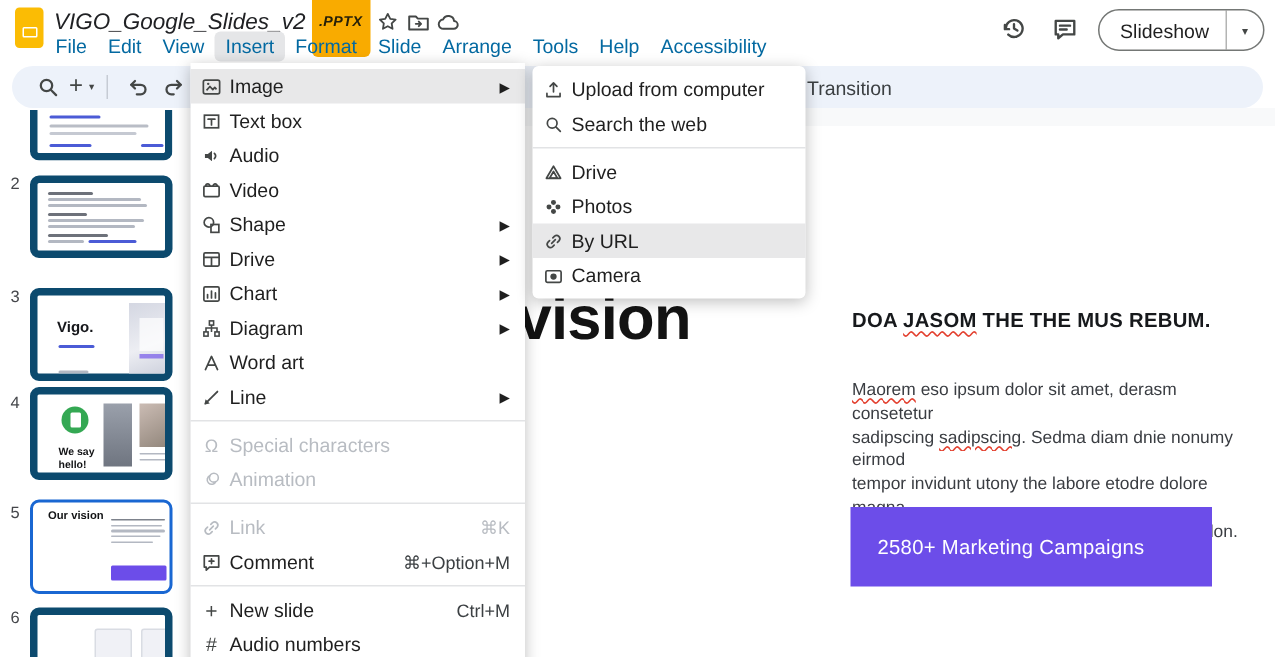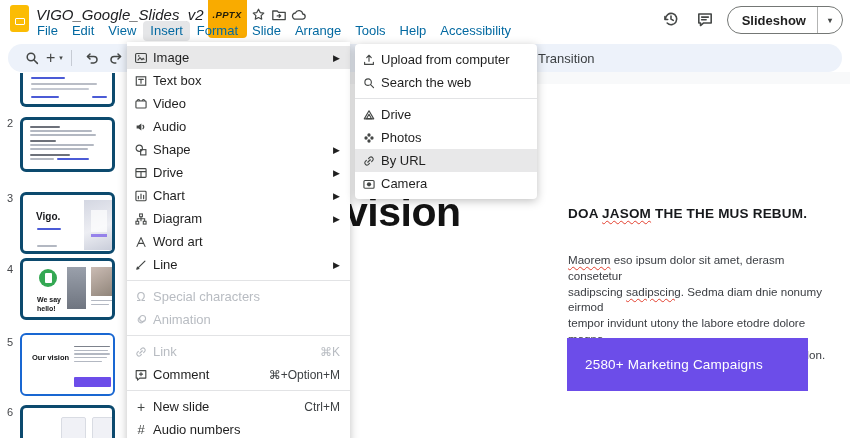--- a/index.html
+++ b/index.html
@@ -6,21 +6,21 @@
   #app{position:relative;width:850px;height:438px;overflow:hidden;background:#fff;
        font-family:"Liberation Sans",sans-serif;-webkit-font-smoothing:antialiased;}
   
   #topbar{position:absolute;left:0;top:0;width:850px;height:42px;background:#fff;z-index:10;}
   #logo{position:absolute;left:10px;top:5px;width:19px;height:27px;background:#FBBC04;border-radius:3px;}
   #logo .inner{position:absolute;left:4.5px;top:13px;width:8px;height:5px;border:1.5px solid #fff;border-radius:1px;}
   #titlerow{position:absolute;left:36px;top:5px;height:19px;display:flex;align-items:center;gap:4px;font-style:italic;}
   #doc-title{font-size:15px;color:#202124;}
   #pptx-badge{background:#F9AB00;color:#272008;font-size:9.5px;font-weight:700;padding:18px 5px;border-radius:4px;letter-spacing:.3px;}
   .tb-ico{width:16px;height:16px;color:#444746;display:flex;align-items:center;justify-content:center;}
-  #rightrow{position:absolute;right:7px;top:5px;height:30px;display:flex;align-items:center;gap:8px;font-weight:bold;}
+  #rightrow{position:absolute;right:7px;top:5px;height:30px;display:flex;align-items:center;gap:8px;}
   .big-ico{width:20px;height:20px;color:#444746;padding:3px;}
   #slideshow-btn{height:26px;display:flex;align-items:center;border:1px solid #747775;border-radius:14px;background:#fff;}
   #slideshow-btn .lab{padding:0 11px 0 14px;font-size:13px;color:#1f1f1f;}
   #slideshow-btn .sep{width:1px;height:26px;background:#747775;opacity:.55;}
   #slideshow-btn .car{padding:0 10px;font-size:8px;color:#444746;}
   #menubar{position:absolute;left:30px;top:21px;display:flex;font-size:13px;color:#0369a1;}
   .mb{padding:2px 7px;border-radius:4px;line-height:16px;white-space:nowrap;}
   .mb.active{background:#e5e6e8;}
   
   #toolbar{position:absolute;left:8px;top:44px;width:834px;height:28px;background:#edf2fa;border-radius:14px;
@@ -29,21 +29,21 @@
   #plus-group{display:flex;align-items:center;margin-left:2px;}
   #plus-group .plus{font-size:16px;line-height:16px;color:#444746;}
   #plus-group .car{font-size:7px;margin-left:4px;color:#444746;}
   .t-div{width:1px;height:16px;background:#c6cbd4;margin:0 8px;}
   #transition-btn{position:absolute;left:530px;top:0;height:28px;display:flex;align-items:center;font-size:13px;color:#3c4043;}
   
   #workspace{position:absolute;left:0;top:72px;width:850px;height:366px;background:#f8f9fa;}
   #page{position:absolute;left:131px;top:84px;width:719px;height:354px;background:#fff;}
   #sidebar{position:absolute;left:0;top:72px;width:127px;height:366px;background:#fff;}
   .snum{position:absolute;left:4px;width:12px;text-align:center;font-size:11px;color:#45474b;}
-  .thumb{position:absolute;left:20px;width:95px;background:#fff;border:3px solid #0c4a6e;border-radius:6px;
+  .thumb{position:absolute;left:20px;width:95px;background:#fff;border:5px solid #0c4a6e;border-radius:6px;
          overflow:hidden;box-sizing:border-box;}
   .bar{border-radius:1px;}
   
   #big-title{position:absolute;left:345px;top:192px;font-size:41px;font-weight:700;color:#131313;letter-spacing:-.5px;line-height:1;}
   #heading{position:absolute;left:568px;top:206px;font-size:13.5px;font-weight:700;color:#17191c;letter-spacing:.2px;text-align:right;}
   #para{position:absolute;left:568px;top:252px;font-size:11.6px;line-height:15.8px;color:#3a3d42;width:265px;}
   .sp{text-decoration-line:underline;text-decoration-style:wavy;text-decoration-color:#e3402f;
       text-decoration-thickness:1px;text-underline-offset:2px;}
   #banner{position:absolute;left:567px;top:338px;width:241px;height:53px;background:#6C4DE9;display:flex;
           align-items:center;padding-left:18px;box-sizing:border-box;color:#fff;font-size:13.5px;letter-spacing:.2px;}
@@ -130,21 +130,21 @@
     </div>
     <div style="position:absolute;left:14px;top:35px;width:32px;font-size:7px;font-weight:700;line-height:8.5px;color:#121315;">We say hello!</div>
     <div style="position:absolute;left:44px;top:6px;width:19px;height:42px;background:linear-gradient(#9aa0ab,#6f7580);"></div>
     <div style="position:absolute;left:68px;top:6px;width:25px;height:29px;background:linear-gradient(150deg,#cbbcb4,#8d8277);"></div>
     <div class="bar" style="position:absolute;left:68px;top:39px;width:24px;height:1.2px;background:#b3b8c2;"></div>
     <div class="bar" style="position:absolute;left:68px;top:43px;width:18px;height:1.2px;background:#b3b8c2;"></div>
   </div>
 
   <div class="snum" style="top:336px;">5</div>
   <div class="thumb" style="top:333px;height:63px;border:2px solid #1967d2;">
-    <div style="position:absolute;left:10px;top:18px;font-size:7.5px;font-weight:700;color:#121315;">Our vision</div>
+    <div style="position:absolute;left:10px;top:4px;font-size:7.5px;font-weight:700;color:#121315;">Our vision</div>
     <div style="position:absolute;left:52px;top:11px;">
       <div class="bar" style="width:36px;height:1.4px;background:#7d828c;margin-bottom:2.4px;"></div>
       <div class="bar" style="width:34px;height:1.2px;background:#b3b8c2;margin-bottom:2.4px;"></div>
       <div class="bar" style="width:36px;height:1.2px;background:#b3b8c2;margin-bottom:2.4px;"></div>
       <div class="bar" style="width:33px;height:1.2px;background:#b3b8c2;margin-bottom:2.4px;"></div>
       <div class="bar" style="width:28px;height:1.2px;background:#b3b8c2;"></div>
     </div>
     <div style="position:absolute;left:52px;top:42px;width:37px;height:10px;background:#6C4DE9;border-radius:1px;"></div>
   </div>
 
@@ -255,35 +255,35 @@
       <span class="ic">
           <svg width="14" height="14" viewBox="0 0 16 16" stroke="currentColor" fill="none" stroke-width="1.3" stroke-linecap="round">
             <rect x="2.6" y="3.2" width="10.8" height="9.6"></rect>
             <path d="M5.4 6.2h5.2M8 6.2v4.4"></path>
           </svg>
         </span>
       <span class="lbl">Text box</span>
     </div>
     <div class="mrow">
       <span class="ic">
+          <svg width="14" height="14" viewBox="0 0 16 16">
+            <path d="M3 6.4v3.2h2.2L8.4 12V4L5.2 6.4z" fill="currentColor"></path>
+            <path d="M10.2 6a2.9 2.9 0 0 1 0 4" stroke="currentColor" fill="none" stroke-width="1.3" stroke-linecap="round"></path>
+          </svg>
+        </span>
+      <span class="lbl">Audio</span>
+    </div>
+    <div class="mrow">
+      <span class="ic">
           <svg width="14" height="14" viewBox="0 0 16 16" stroke="currentColor" fill="none" stroke-width="1.3" stroke-linejoin="round">
             <rect x="2.2" y="4.6" width="11.6" height="8" rx="1"></rect>
             <path d="M3.6 4.6a1.6 1.6 0 0 1 3.2 0M9.2 4.6a1.6 1.6 0 0 1 3.2 0"></path>
           </svg>
         </span>
       <span class="lbl">Video</span>
-    </div>
-    <div class="mrow">
-      <span class="ic">
-          <svg width="14" height="14" viewBox="0 0 16 16">
-            <path d="M3 6.4v3.2h2.2L8.4 12V4L5.2 6.4z" fill="currentColor"></path>
-            <path d="M10.2 6a2.9 2.9 0 0 1 0 4" stroke="currentColor" fill="none" stroke-width="1.3" stroke-linecap="round"></path>
-          </svg>
-        </span>
-      <span class="lbl">Audio</span>
     </div>
     <div class="mrow">
       <span class="ic">
           <svg width="14" height="14" viewBox="0 0 16 16" stroke="currentColor" fill="none" stroke-width="1.3">
             <circle cx="6" cy="6" r="3.6"></circle>
             <rect x="7.6" y="7.6" width="6" height="6"></rect>
           </svg>
         </span>
       <span class="lbl">Shape</span>
         <span class="arr">▶</span>

